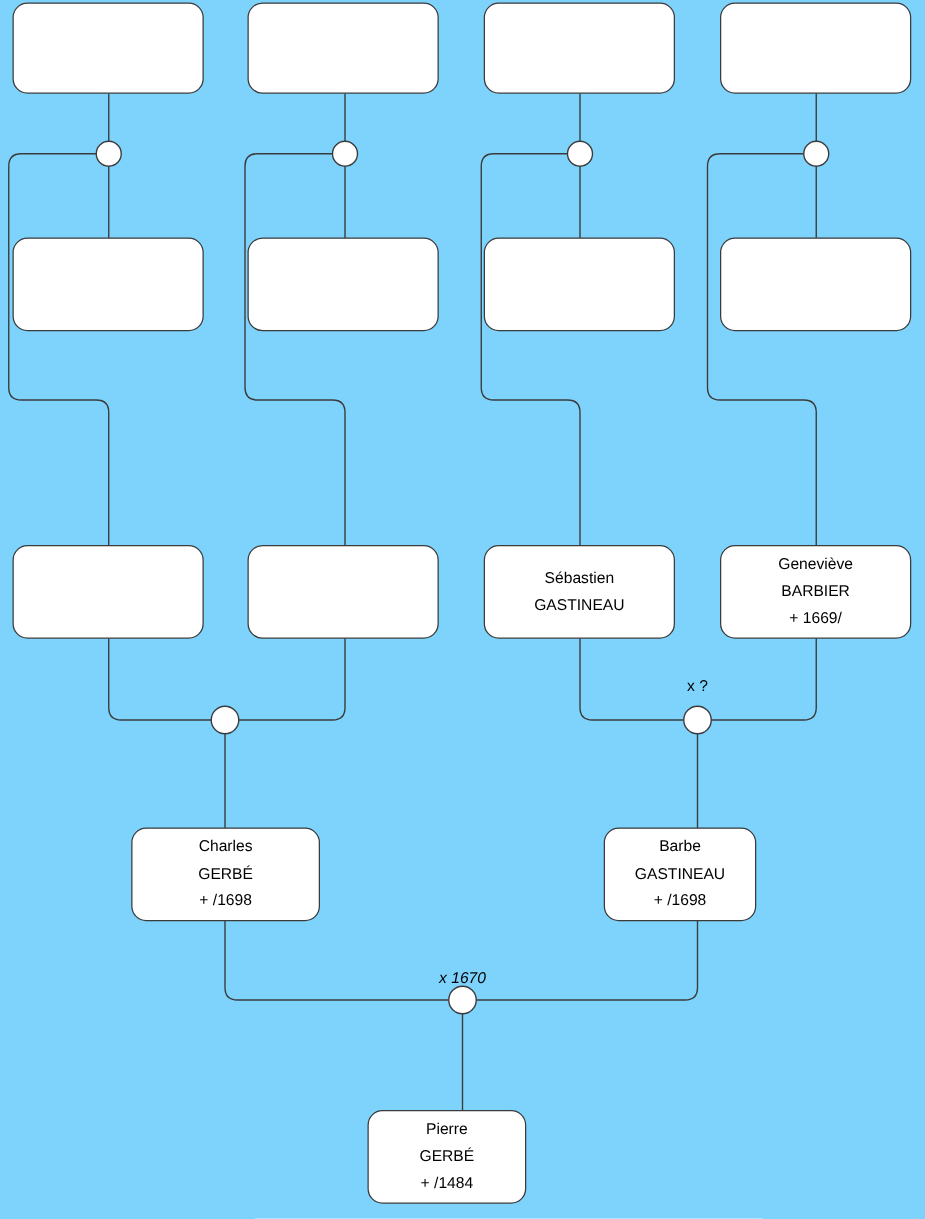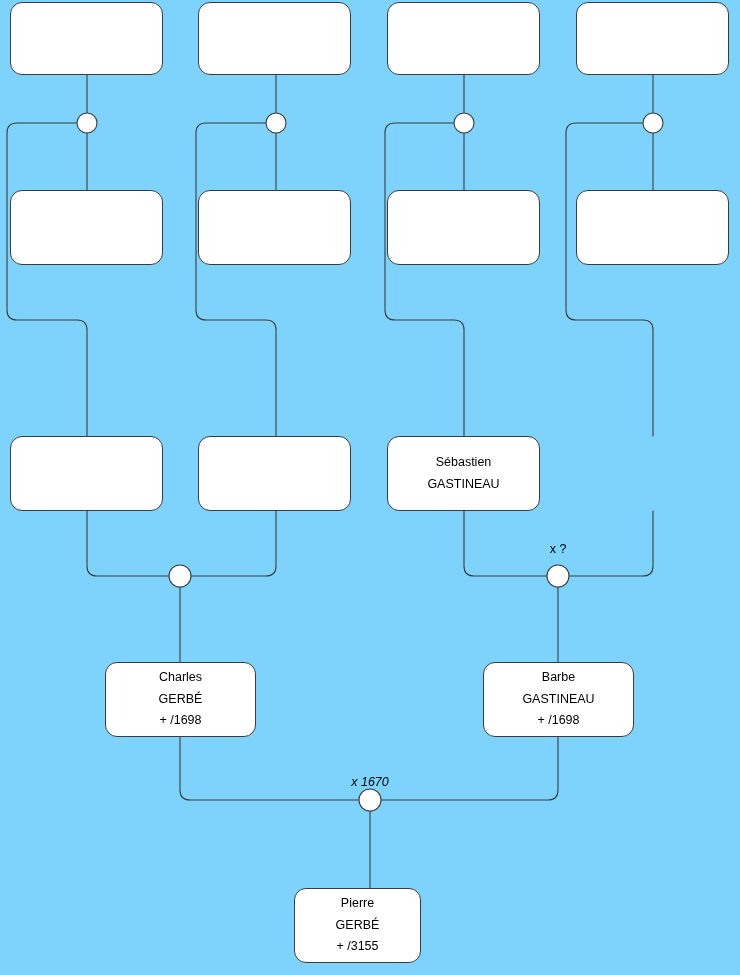--- a/index.html
+++ b/index.html
@@ -158,34 +158,39 @@
   <div class="person-box" style="left:198px; top:436px; width:153px; height:75px;">
     
     
     
   </div>
   <div class="person-box" style="left:387px; top:436px; width:153px; height:75px;">
     <span class="line">Sébastien</span>
     <span class="line">GASTINEAU</span>
 
   </div>
+  <div class="person-box" style="left:576px; top:436px; width:153px; height:75px;">
+    <span class="line">Geneviève</span>
+    <span class="line">BARBIER</span>
+    <span class="line">+ 1669/</span>
+  </div>
 
   <div class="person-box" style="left:105px; top:662px; width:151px; height:75px;">
     <span class="line">Charles</span>
     <span class="line">GERBÉ</span>
     <span class="line">+ /1698</span>
   </div>
-  <div class="person-box" style="left:483px; top:662px; width:151px; height:75px;">
+  <div class="person-box" style="left:483px; top:662px; width:122px; height:75px;">
     <span class="line">Barbe</span>
     <span class="line">GASTINEAU</span>
     <span class="line">+ /1698</span>
   </div>
 
   <div class="person-box" style="left:294px; top:888px; width:127px; height:75px;">
     <span class="line">Pierre</span>
     <span class="line">GERBÉ</span>
-    <span class="line">+ /3155</span>
+    <span class="line">+ /1484</span>
   </div>
 
   <div class="union-label" style="left:558px; top:542px;">x ?</div>
   <div class="union-label" style="left:370px; top:775px;font-style:italic;">x 1670</div>
 
 </div>
 
 </body></html>

